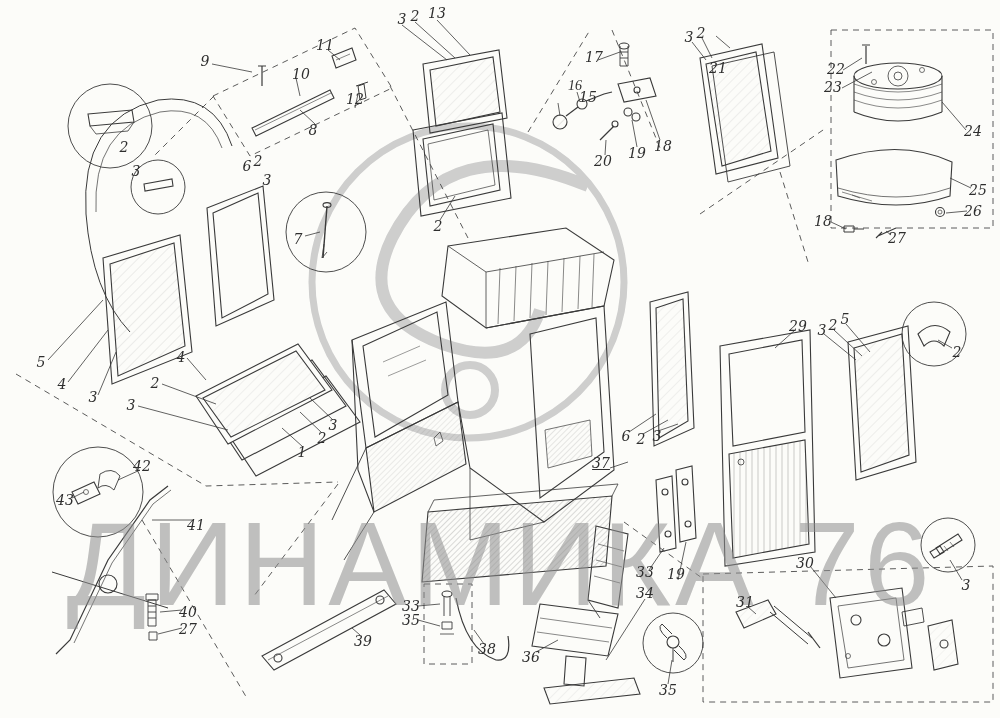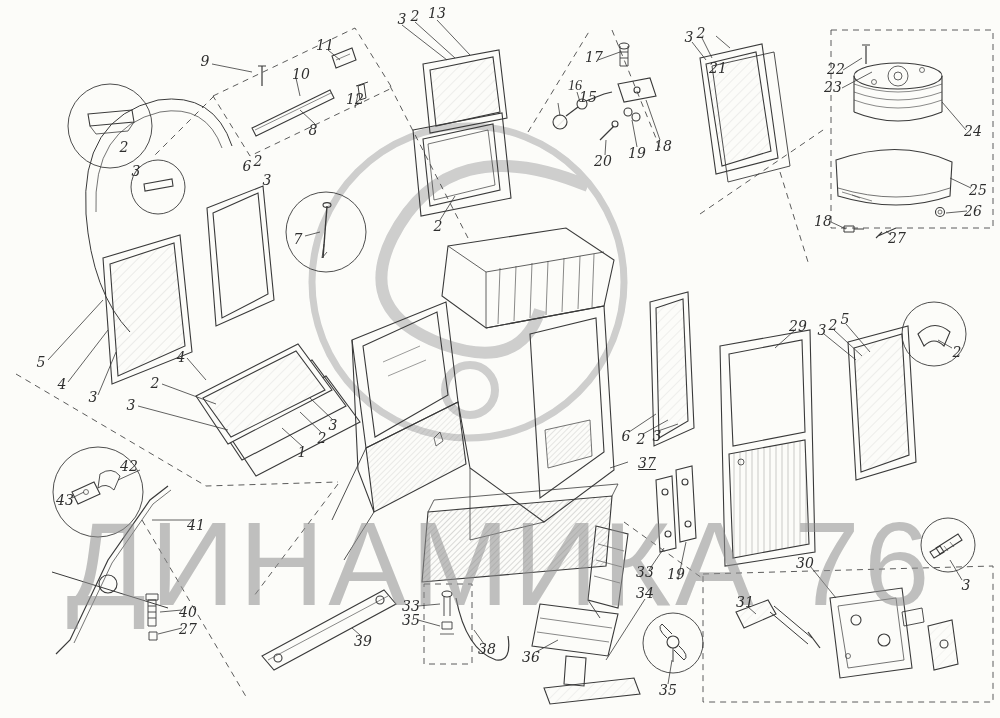--- a/index.html
+++ b/index.html
@@ -334,30 +334,30 @@
       <span class="part-label" style="left: 897px; top: 238px;">27</span>
       <span class="part-label" style="left: 41px; top: 362px;">5</span>
       <span class="part-label" style="left: 62px; top: 384px;">4</span>
       <span class="part-label" style="left: 93px; top: 397px;">3</span>
       <span class="part-label" style="left: 181px; top: 357px;">4</span>
       <span class="part-label" style="left: 155px; top: 383px;">2</span>
       <span class="part-label" style="left: 131px; top: 405px;">3</span>
       <span class="part-label" style="left: 302px; top: 452px;">1</span>
       <span class="part-label" style="left: 322px; top: 438px;">2</span>
       <span class="part-label" style="left: 333px; top: 425px;">3</span>
-      <span class="part-label" style="left: 647px; top: 463px; text-decoration: underline;">37</span>
+      <span class="part-label" style="left: 601px; top: 463px; text-decoration: underline;">37</span>
       <span class="part-label" style="left: 626px; top: 436px;">6</span>
       <span class="part-label" style="left: 641px; top: 439px;">2</span>
       <span class="part-label" style="left: 657px; top: 436px;">3</span>
       <span class="part-label" style="left: 798px; top: 326px;">29</span>
       <span class="part-label" style="left: 822px; top: 330px;">3</span>
       <span class="part-label" style="left: 833px; top: 325px;">2</span>
       <span class="part-label" style="left: 845px; top: 319px;">5</span>
       <span class="part-label" style="left: 957px; top: 352px;">2</span>
-      <span class="part-label" style="left: 129px; top: 466px;">42</span>
+      <span class="part-label" style="left: 142px; top: 466px;">42</span>
       <span class="part-label" style="left: 65px; top: 500px;">43</span>
       <span class="part-label" style="left: 196px; top: 525px;">41</span>
       <span class="part-label" style="left: 188px; top: 612px;">40</span>
       <span class="part-label" style="left: 188px; top: 629px;">27</span>
       <span class="part-label" style="left: 363px; top: 641px;">39</span>
       <span class="part-label" style="left: 411px; top: 606px;">33</span>
       <span class="part-label" style="left: 411px; top: 620px;">35</span>
       <span class="part-label" style="left: 487px; top: 649px;">38</span>
       <span class="part-label" style="left: 531px; top: 657px;">36</span>
       <span class="part-label" style="left: 645px; top: 593px;">34</span>

